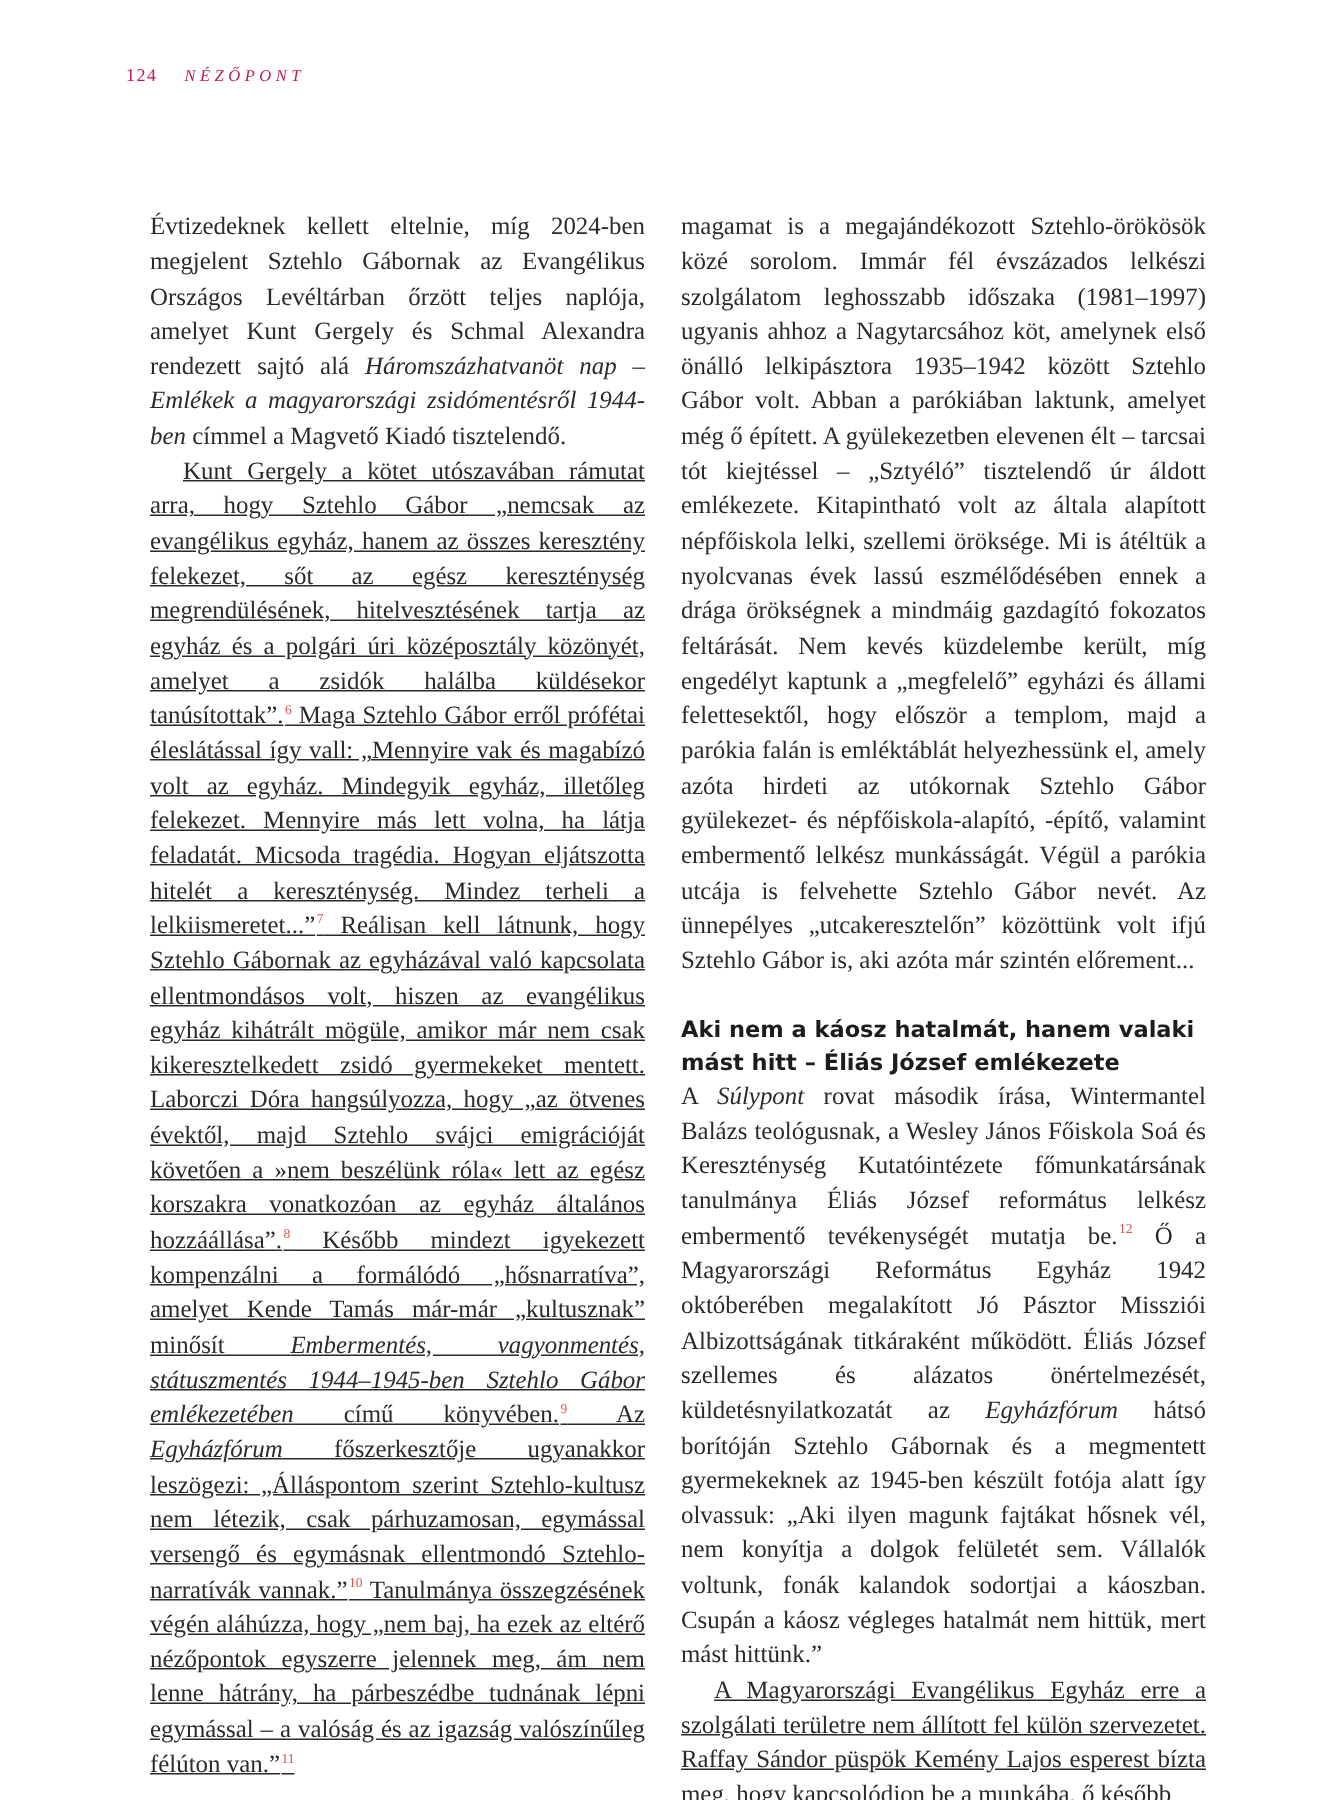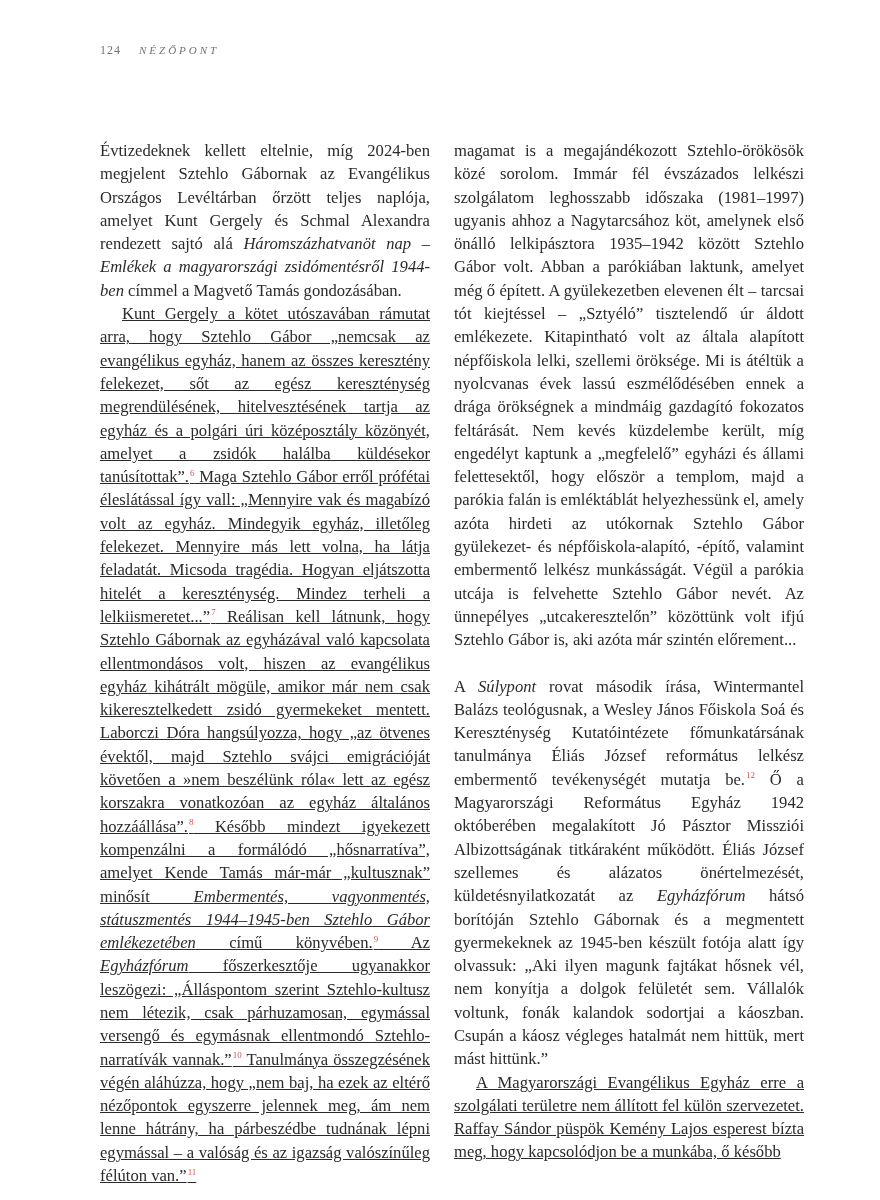--- a/index.html
+++ b/index.html
@@ -1,18 +1,18 @@
 <!DOCTYPE html>
 <html><head>
   <meta charset="utf-8">
   <style>
     html, body { margin: 0; padding: 0; background: #ffffff; }
     body { width: 880px; height: 1200px; position: relative; overflow: hidden;
            font-family: "DejaVu Serif", "Liberation Serif", serif; color: #2a2a2a; }
-    .running-head { position: absolute; left: 100px; top: 43px; font-size: 12px; color: #737373;
+    .running-head { position: absolute; left: 84px; top: 43px; font-size: 12px; color: #be185d;
                     font-family: "Liberation Serif", serif; letter-spacing: 1px; }
     .running-head .pnum { margin-right: 14px; }
     .running-head .section { font-style: italic; letter-spacing: 3px; font-size: 11px; }
     .col { position: absolute; top: 139px; width: 330px;
            font-family: "Liberation Serif", serif; font-size: 16.6px; line-height: 23.3px;
            text-align: justify; hyphens: manual; }
     .col-left { left: 100px; }
     .col-right { left: 454px; width: 350px; }
     .col p { margin: 0; }
     .col p.indent { text-indent: 22px; text-decoration: underline; }
@@ -24,24 +24,25 @@
   </style>
 </head>
 <body>
 
 <div class="running-head">
   <span class="pnum">124</span>
   <span class="section">NÉZŐPONT</span>
 </div>
 
 <div class="col col-left">
-  <p><span>Évtizedeknek kellett eltelnie, míg 2024-ben megjelent Sztehlo Gábornak az Evangélikus Országos Levéltárban őrzött teljes naplója, amelyet Kunt Gergely és Schmal Alexandra rendezett sajtó alá </span><em>Háromszázhatvanöt nap – Emlékek a magyarországi zsidómentésről 1944-ben</em><span> címmel a Magvető Tamás gondozásában.</span></p>
+  <p><span>Évtizedeknek kellett eltelnie, míg 2024-ben megjelent Sztehlo Gábornak az Evangélikus Országos Levéltárban őrzött teljes naplója, amelyet Kunt Gergely és Schmal Alexandra rendezett sajtó alá </span><em>Háromszázhatvanöt nap – Emlékek a magyarországi zsidómentésről 1944-ben</em><span> címmel a Magvető Kiadó tisztelendő.</span></p>
   <p class="indent"><span>Kunt Gergely a kötet utószavában rámutat arra, hogy Sztehlo Gábor „nemcsak az evangélikus egyház, hanem az összes keresztény felekezet, sőt az egész kereszténység megrendülésének, hitelvesztésének tartja az egyház és a polgári úri középosztály közönyét, amelyet a zsidók halálba küldésekor tanúsítottak”.</span><span class="fn">6</span><span> Maga Sztehlo Gábor erről prófétai éleslátással így vall: „Mennyire vak és magabízó volt az egyház. Mindegyik egyház, illetőleg felekezet. Mennyire más lett volna, ha látja feladatát. Micsoda tragédia. Hogyan eljátszotta hitelét a kereszténység. Mindez terheli a lelkiismeretet...”</span><span class="fn">7</span><span> Reálisan kell látnunk, hogy Sztehlo Gábornak az egyházával való kapcsolata ellentmondásos volt, hiszen az evangélikus egyház kihátrált mögüle, amikor már nem csak kikeresztelkedett zsidó gyermekeket mentett. Laborczi Dóra hangsúlyozza, hogy „az ötvenes évektől, majd Sztehlo svájci emigrációját követően a »nem beszélünk róla« lett az egész korszakra vonatkozóan az egyház általános hozzáállása”.</span><span class="fn">8</span><span> Később mindezt igyekezett kompenzálni a formálódó „hősnarratíva”, amelyet Kende Tamás már-már „kultusznak” minősít </span><em>Embermentés, vagyonmentés, státuszmentés 1944–1945-ben Sztehlo Gábor emlékezetében</em><span> című könyvében.</span><span class="fn">9</span><span> Az </span><em>Egyházfórum</em><span> főszerkesztője ugyanakkor leszögezi: „Álláspontom szerint Sztehlo-kultusz nem létezik, csak párhuzamosan, egymással versengő és egymásnak ellentmondó Sztehlo-narratívák vannak.”</span><span class="fn">10</span><span> Tanulmánya összegzésének végén aláhúzza, hogy „nem baj, ha ezek az eltérő nézőpontok egyszerre jelennek meg, ám nem lenne hátrány, ha párbeszédbe tudnának lépni egymással – a valóság és az igazság valószínűleg félúton van.”</span><span class="fn">11</span></p>
   <div class="gap"></div>
 
 </div>
 
 <div class="col col-right">
   <p>magamat is a megajándékozott Sztehlo-örökösök közé sorolom. Immár fél évszázados lelkészi szolgálatom leghosszabb időszaka (1981–1997) ugyanis ahhoz a Nagytarcsához köt, amelynek első önálló lelkipásztora 1935–1942 között Sztehlo Gábor volt. Abban a parókiában laktunk, amelyet még ő épített. A gyülekezetben elevenen élt – tarcsai tót kiejtéssel – „Sztyéló” tisztelendő úr áldott emlékezete. Kitapintható volt az általa alapított népfőiskola lelki, szellemi öröksége. Mi is átéltük a nyolcvanas évek lassú eszmélődésében ennek a drága örökségnek a mindmáig gazdagító fokozatos feltárását. Nem kevés küzdelembe került, míg engedélyt kaptunk a „megfelelő” egyházi és állami felettesektől, hogy először a templom, majd a parókia falán is emléktáblát helyezhessünk el, amely azóta hirdeti az utókornak Sztehlo Gábor gyülekezet- és népfőiskola-alapító, -építő, valamint embermentő lelkész munkásságát. Végül a parókia utcája is felvehette Sztehlo Gábor nevét. Az ünnepélyes „utcakeresztelőn” közöttünk volt ifjú Sztehlo Gábor is, aki azóta már szintén előrement...</p>
   <div class="gap"></div>
+  <h3>Aki nem a káosz hatalmát, hanem valaki mást hitt – Éliás József emlékezete</h3>
   <p><span>A </span><em>Súlypont</em><span> rovat második írása, Wintermantel Balázs teológusnak, a Wesley János Főiskola Soá és Kereszténység Kutatóintézete főmunkatársának tanulmánya Éliás József református lelkész embermentő tevékenységét mutatja be.</span><span class="fn">12</span><span> Ő a Magyarországi Református Egyház 1942 októberében megalakított Jó Pásztor Missziói Albizottságának titkáraként működött. Éliás József szellemes és alázatos önértelmezését, küldetésnyilatkozatát az </span><em>Egyházfórum</em><span> hátsó borítóján Sztehlo Gábornak és a megmentett gyermekeknek az 1945-ben készült fotója alatt így olvassuk: „Aki ilyen magunk fajtákat hősnek vél, nem konyítja a dolgok felületét sem. Vállalók voltunk, fonák kalandok sodortjai a káoszban. Csupán a káosz végleges hatalmát nem hittük, mert mást hittünk.”</span></p>
   <p class="indent">A Magyarországi Evangélikus Egyház erre a szolgálati területre nem állított fel külön szervezetet. Raffay Sándor püspök Kemény Lajos esperest bízta meg, hogy kapcsolódjon be a munkába, ő később</p>
 </div>
 
 </body></html>

